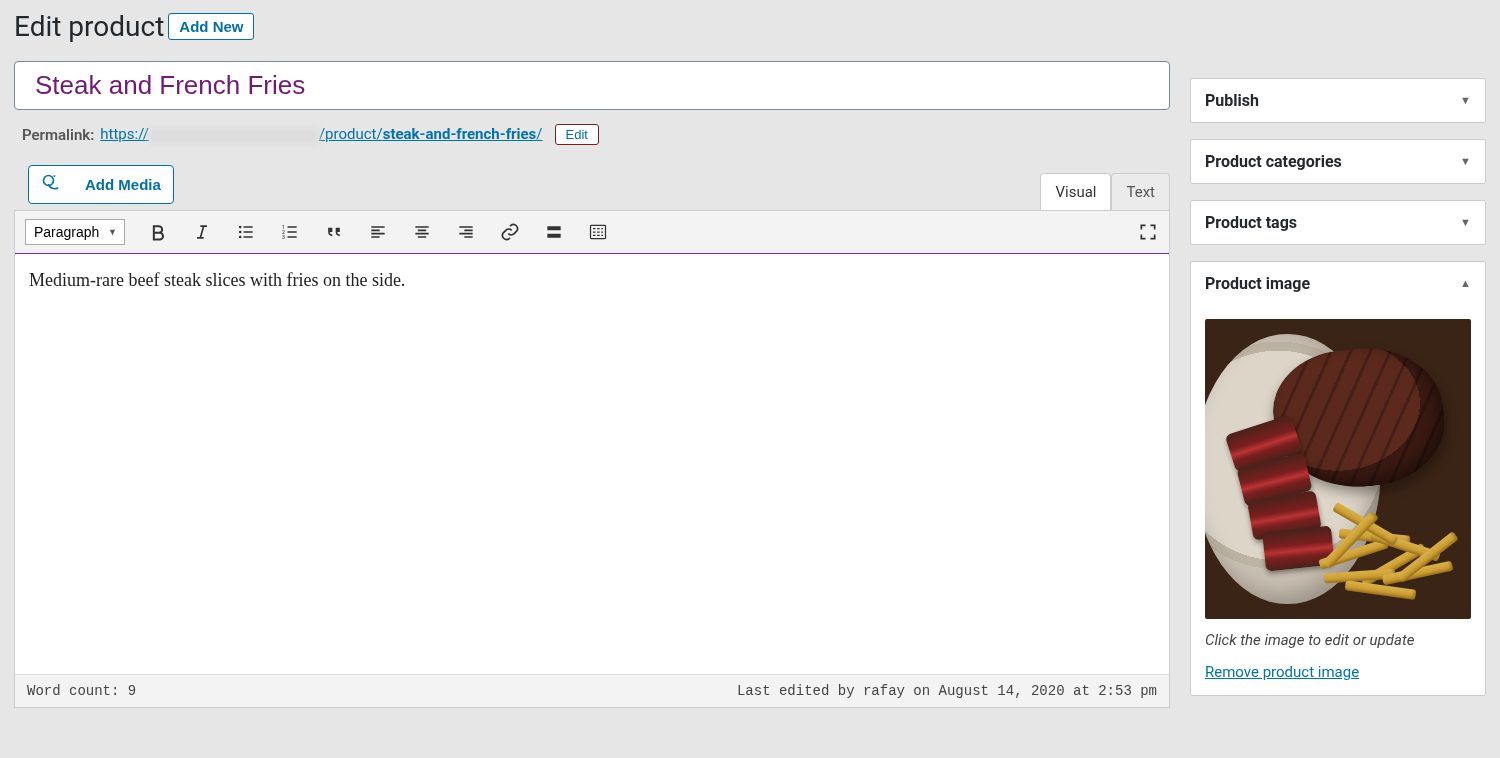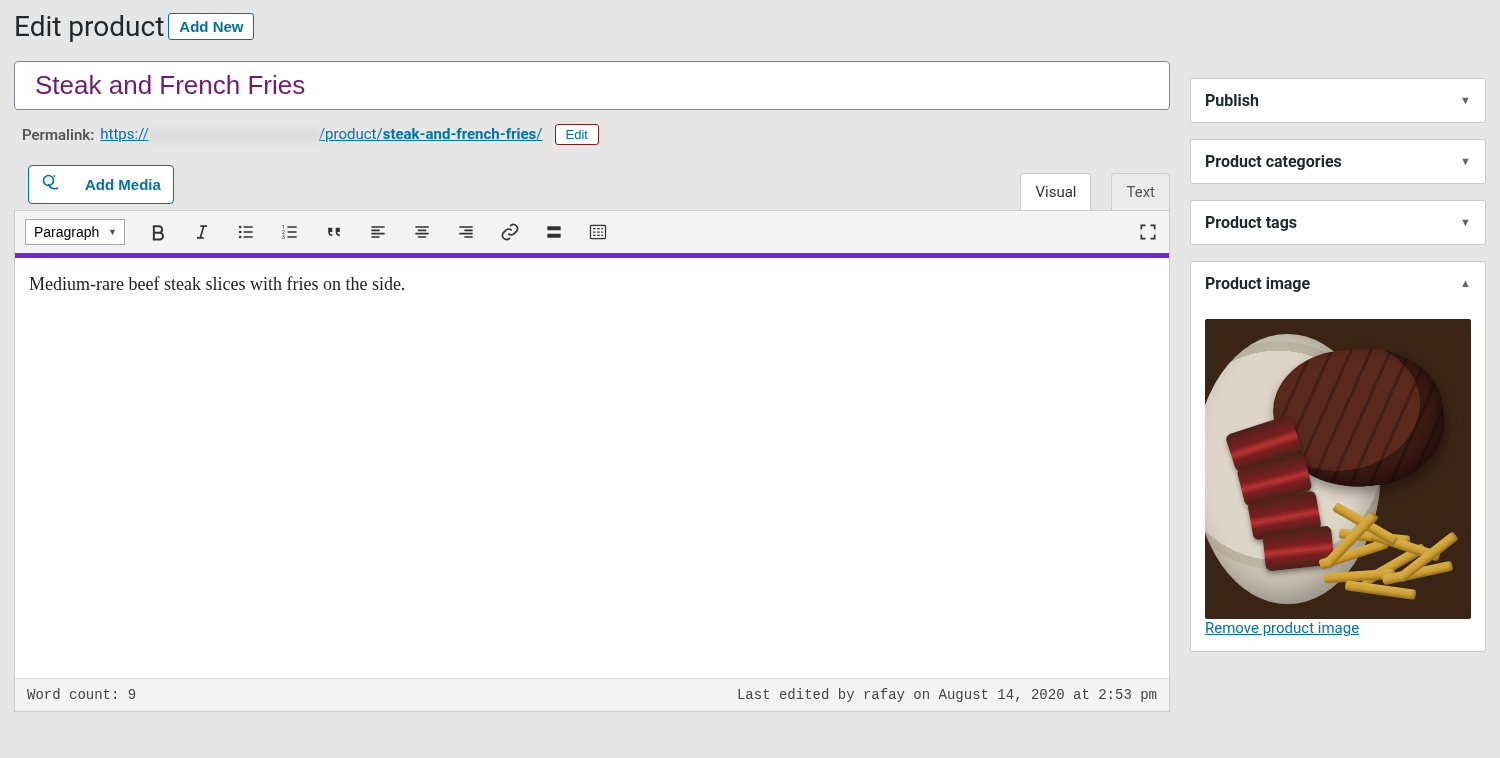--- a/index.html
+++ b/index.html
@@ -106,39 +106,39 @@
   .editor-tabs { display: flex; }
   .editor-tab {
     padding: 9px 14px;
     font-size: 15px;
     color: #555;
     background: #ebebeb;
     border: 1px solid #ccc;
     border-bottom: none;
     cursor: pointer;
     border-radius: 4px 4px 0 0;
-    margin-left: 20px;
+    margin-left: 0;
   }
   .editor-tab.active {
     background: #fff;
     color: #333;
   }
 
   .editor-box {
     border: 1px solid #ccc;
     background: #fff;
     border-radius: 0;
   }
   .toolbar {
     display: flex;
     align-items: center;
     gap: 22px;
     padding: 8px 10px;
     background: #f3f3f3;
-    border-bottom: 5px solid #6d28d9;
+    border-bottom: 1px solid #6d28d9;
   }
   .format-select {
     font-size: 14px;
     padding: 4px 24px 4px 8px;
     border: 1px solid #aaa;
     background: #fff;
     appearance: none;
     position: relative;
   }
   .select-wrap { position: relative; display: inline-block; }
@@ -412,17 +412,18 @@
               <div class="fry f3"></div>
               <div class="fry f4"></div>
               <div class="fry f5"></div>
             <div class="fry f6"></div>
               <div class="fry f7"></div>
               <div class="fry f8"></div>
               <div class="fry f9"></div>
               <div class="fry f10"></div>
           </div>
         </div>
+        <div class="img-hint">Click the image to edit or update</div>
         <a class="remove-link">Remove product image</a>
       </div>
     </div>
   </div>
 </div>
 
 </body></html>

